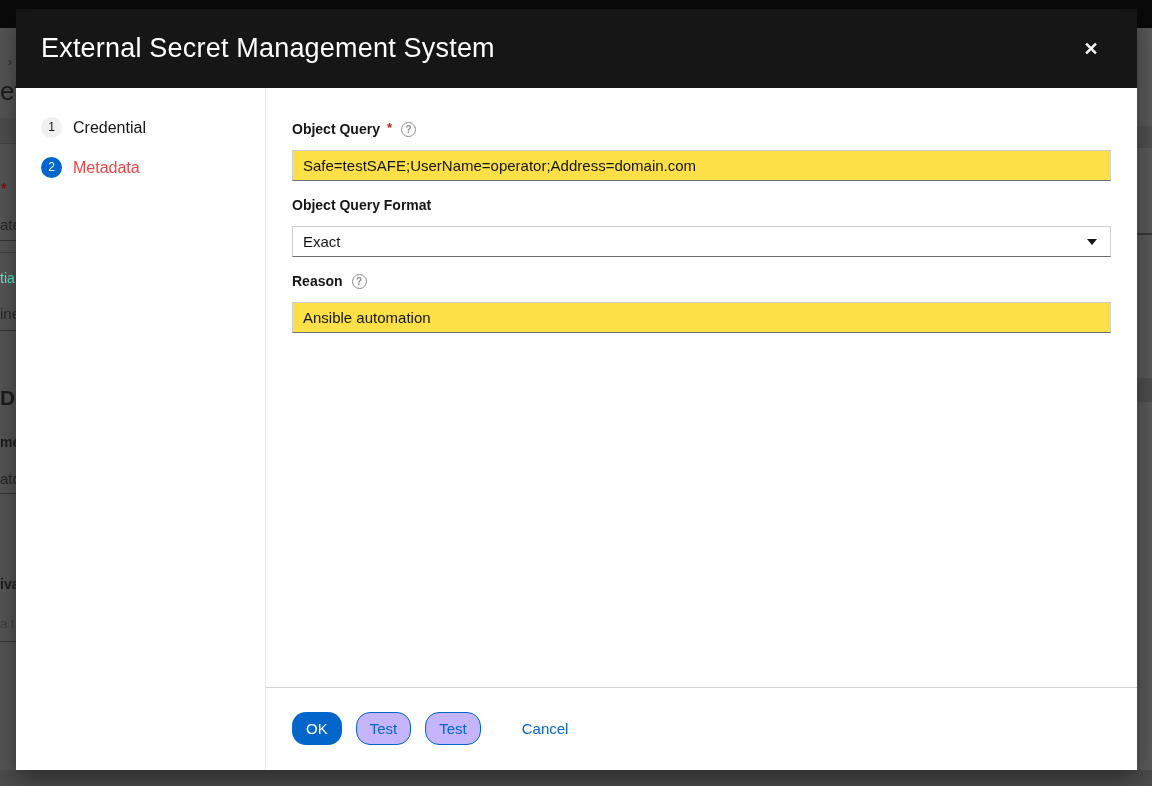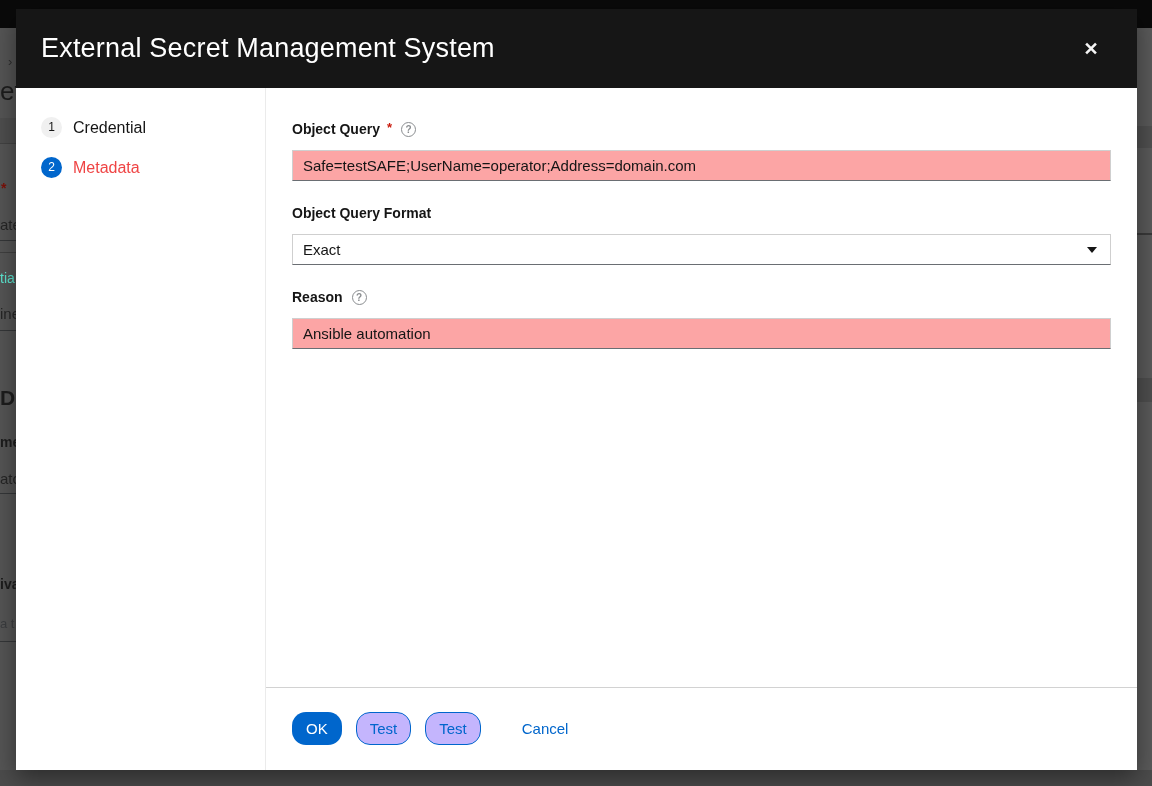--- a/index.html
+++ b/index.html
@@ -63,33 +63,33 @@
     width: 21px; height: 21px; border-radius: 50%; background: #f0f0f0; color: #151515;
     font-size: 12px; line-height: 21px; text-align: center; flex: 0 0 auto;
   }
   .wizard-step.active .step-circle { background: #0066cc; color: #ffffff; }
   .step-label { margin-left: 11px; font-size: 16px; color: #151515; }
   .wizard-step.active .step-label { color: #ef4444; }
 
   
   .wizard-main { flex: 1 1 auto; display: flex; flex-direction: column; min-width: 0; }
   .wizard-content { flex: 1 1 auto; padding: 33px 26px 0 26px; }
-  .field { margin-bottom: 24px; }
+  .field { margin-bottom: 16px; }
   .field-label-row { display: flex; align-items: center; margin-bottom: 13px; }
   .field-label { font-size: 14px; font-weight: 700; color: #151515; }
   .req-asterisk { color: #c9190b; font-size: 13px; font-weight: 700; margin-left: 7px; margin-top: -3px; }
   .help-icon {
     display: inline-block; width: 15px; height: 15px; margin-left: 9px;
     border: 1px solid #8a8d90; border-radius: 50%; color: #8a8d90;
     font-size: 10px; font-weight: 700; line-height: 13px; text-align: center; cursor: pointer;
   }
   .pf-input {
     width: 100%; height: 31px; padding: 0 10px;
     font-family: "Liberation Sans", sans-serif; font-size: 15px; color: #151515;
-    background: #fca5a5; border: 1px solid #cfcfcf; border-bottom-color: #6a6e73; border-radius: 0;
+    background: #fde047; border: 1px solid #cfcfcf; border-bottom-color: #6a6e73; border-radius: 0;
   }
   .pf-select {
     position: relative; width: 100%; height: 31px; padding: 0 30px 0 10px;
     font-size: 15px; color: #151515; line-height: 29px;
     background: #ffffff; border: 1px solid #cfcfcf; border-bottom-color: #6a6e73; cursor: pointer;
     white-space: nowrap; overflow: hidden;
   }
   .select-caret {
     position: absolute; right: 13px; top: 12px; width: 0; height: 0;
     border-left: 5px solid transparent; border-right: 5px solid transparent; border-top: 6px solid #151515;

